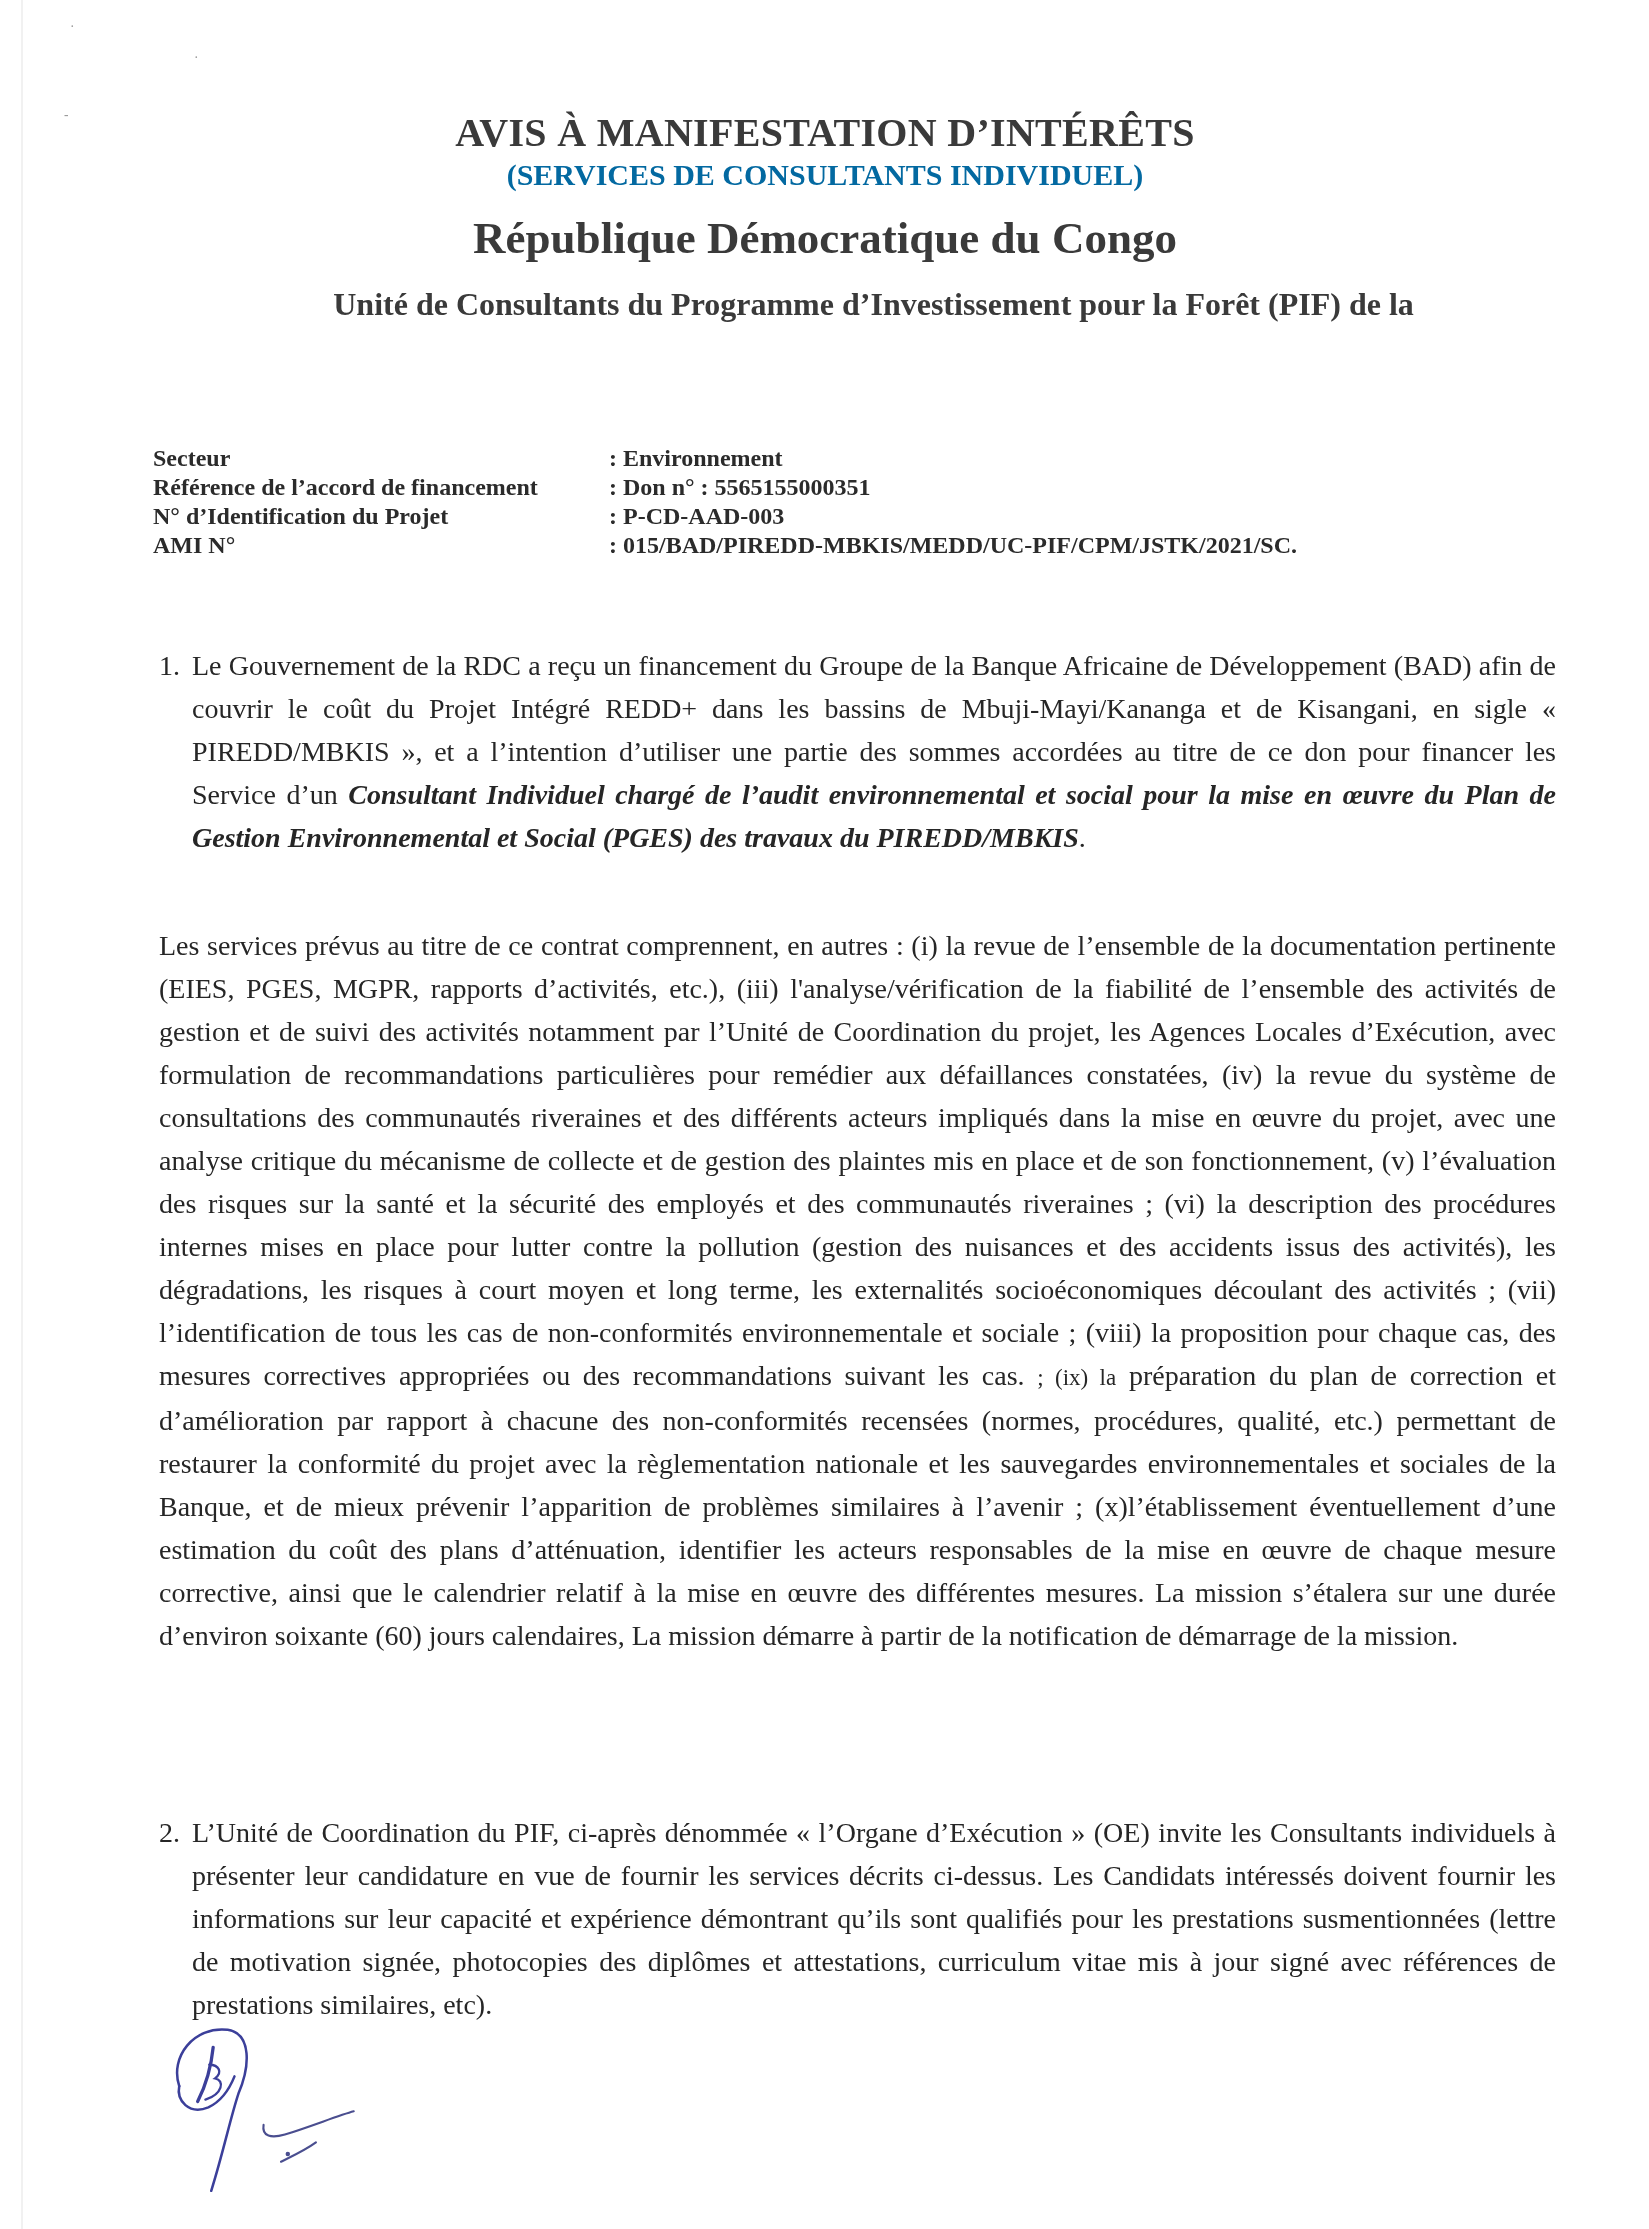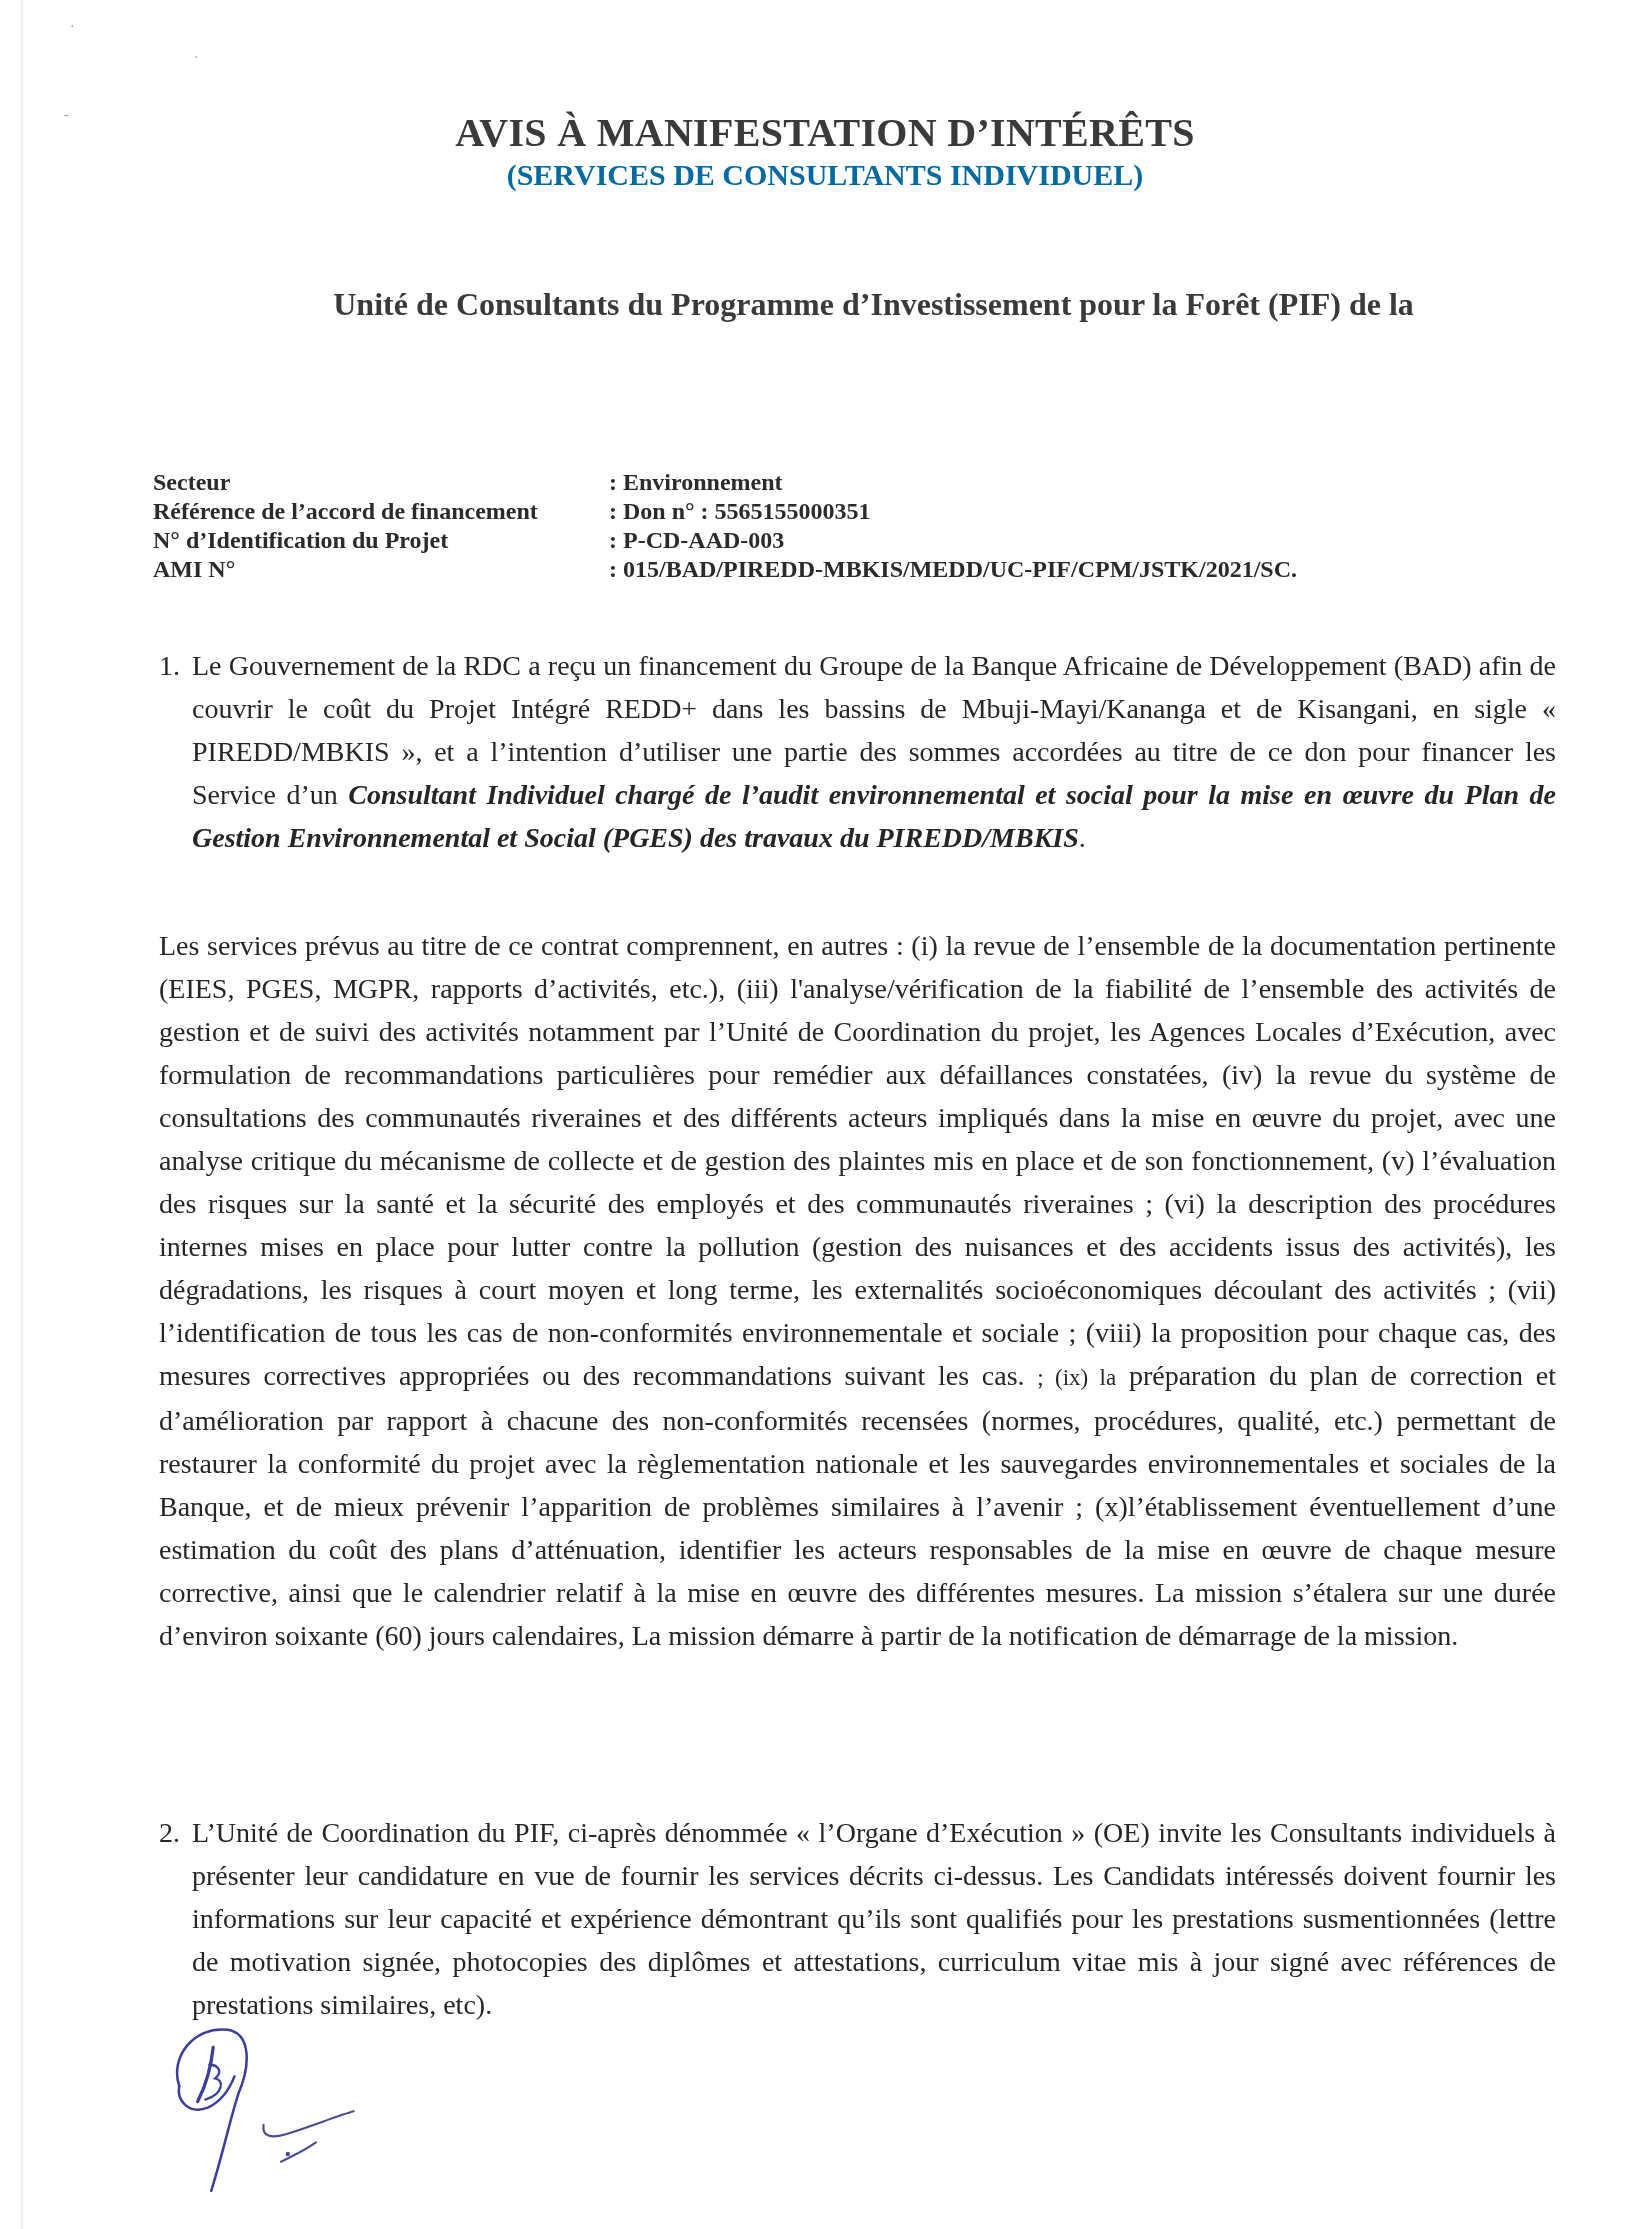--- a/index.html
+++ b/index.html
@@ -13,21 +13,21 @@
 
   .title-main { position: absolute; top: 109px; left: 0; width: 1650px; text-align: center;
     font-size: 40px; font-weight: bold; color: #3a3a3a; letter-spacing: 0.3px; }
   .title-sub { position: absolute; top: 158px; left: 0; width: 1650px; text-align: center;
     font-size: 30px; font-weight: bold; color: #0369a1; }
   .country { position: absolute; top: 212px; left: 0; width: 1650px; text-align: center;
     font-size: 45px; font-weight: bold; color: #3a3a3a; }
   .unit { position: absolute; top: 283px; left: 194px; width: 1359px; text-align: center;
     font-size: 32px; font-weight: bold; color: #3a3a3a; line-height: 43px; }
 
-  .meta { position: absolute; top: 444px; left: 153px; font-size: 24px; font-weight: bold; color: #2b2b2b; margin-top: 24px; }
+  .meta { position: absolute; top: 444px; left: 153px; font-size: 24px; font-weight: bold; color: #2b2b2b; }
   .meta-row { display: flex; height: 29px; line-height: 29px; }
   .meta-label { width: 456px; }
   .meta-value { }
 
   .para { position: absolute; left: 159px; width: 1397px; font-size: 28px; line-height: 43px;
     text-align: justify; color: #262626; }
   .para.numbered { left: 192px; width: 1364px; }
   .para .num { position: absolute; left: -33px; top: 0; }
   .para em { font-weight: bold; font-style: italic; }
   .small-run { font-family: Liberation Serif, serif; font-size: 23px; }
@@ -44,20 +44,21 @@
 <div class="page">
   <div class="scan-edge"></div>
   <div class="specks">
     <span style="left:70px;top:19.4px;">·</span>
     <span style="left:194px;top:50px;">·</span>
     <span style="left:64px;top:107px;">-</span>
   </div>
 
   <div class="title-main">AVIS À MANIFESTATION D’INTÉRÊTS</div>
   <div class="title-sub">(SERVICES DE CONSULTANTS INDIVIDUEL)</div>
+  <div class="country">République Démocratique du Congo</div>
   <div class="unit">
     <div>Unité de Consultants du Programme d’Investissement pour la Forêt (PIF) de la</div>
   </div>
 
   <div class="meta">
     <div class="meta-row">
       <span class="meta-label">Secteur</span>
       <span class="meta-value">: Environnement</span>
     </div>
     <div class="meta-row">

